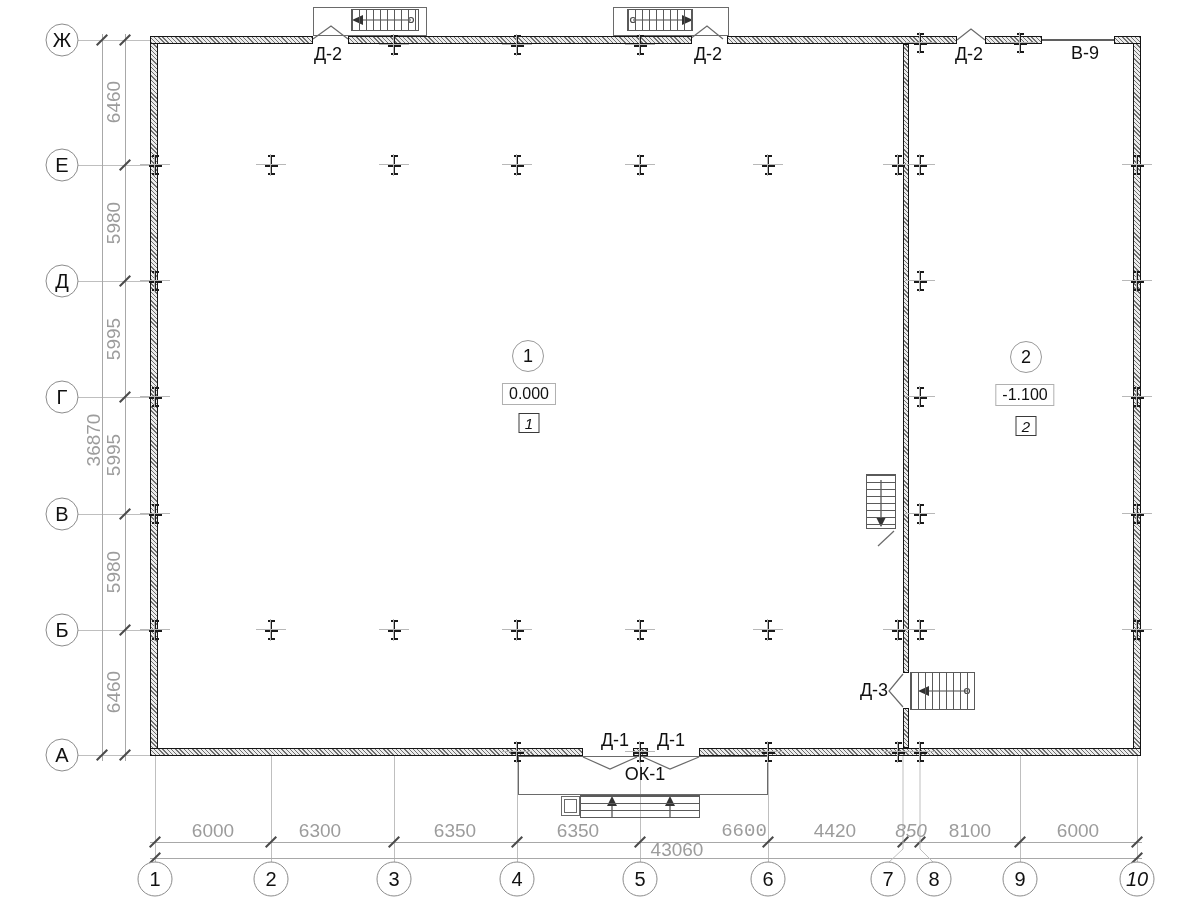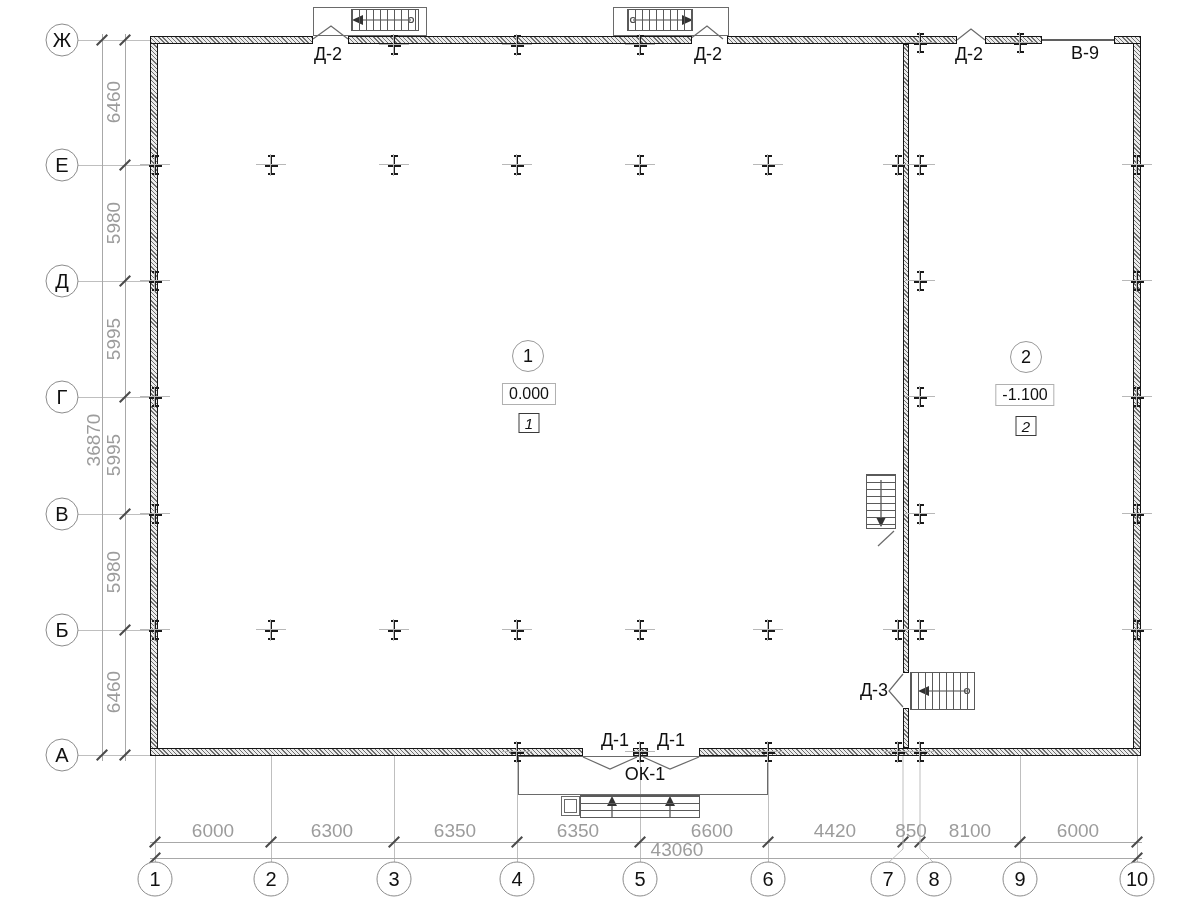--- a/index.html
+++ b/index.html
@@ -213,37 +213,37 @@
 
   <div class="bubble colb" style="left:155px;top:879px;">1</div>
   <div class="bubble colb" style="left:271px;top:879px;">2</div>
   <div class="bubble colb" style="left:394px;top:879px;">3</div>
   <div class="bubble colb" style="left:517px;top:879px;">4</div>
   <div class="bubble colb" style="left:640px;top:879px;">5</div>
   <div class="bubble colb" style="left:768px;top:879px;">6</div>
   <div class="bubble colb" style="left:888px;top:879px;">7</div>
   <div class="bubble colb" style="left:934px;top:879px;">8</div>
   <div class="bubble colb" style="left:1020px;top:879px;">9</div>
-  <div class="bubble colb" style="left:1137px;top:879px;">10</div>
+  <div class="bubble colb" style="left:1137px;top:879px;font-style:italic;">10</div>
 
   <div class="dimtext dimrot" style="left:114px;top:102px;">6460</div>
   <div class="dimtext dimrot" style="left:114px;top:223px;">5980</div>
   <div class="dimtext dimrot" style="left:114px;top:339px;">5995</div>
   <div class="dimtext dimrot" style="left:114px;top:455px;">5995</div>
   <div class="dimtext dimrot" style="left:114px;top:572px;">5980</div>
   <div class="dimtext dimrot" style="left:114px;top:692px;">6460</div>
   <div class="dimtext dimrot" style="left:94px;top:440px;">36870</div>
 
   <div class="dimtext" style="left:213px;top:831px;">6000</div>
-  <div class="dimtext" style="left:332px;top:831px;">6300</div>
+  <div class="dimtext" style="left:320px;top:831px;">6300</div>
   <div class="dimtext" style="left:455px;top:831px;">6350</div>
   <div class="dimtext" style="left:578px;top:831px;">6350</div>
-  <div class="dimtext" style="left:712px;top:831px;">6600</div>
+  <div class="dimtext" style="left:744px;top:831px;font-family:Liberation Mono, monospace;">6600</div>
   <div class="dimtext" style="left:835px;top:831px;">4420</div>
-  <div class="dimtext" style="left:911px;top:831px;">850</div>
+  <div class="dimtext" style="left:911px;top:831px;font-style:italic;">850</div>
   <div class="dimtext" style="left:970px;top:831px;">8100</div>
   <div class="dimtext" style="left:1078px;top:831px;">6000</div>
   <div class="dimtext" style="left:677px;top:850px;">43060</div>
 
   <div class="doorlabel" style="left:328px;top:54px;">Д-2</div>
   <div class="doorlabel" style="left:708px;top:54px;">Д-2</div>
   <div class="doorlabel" style="left:969px;top:54px;">Д-2</div>
   <div class="doorlabel" style="left:1085px;top:53px;">В-9</div>
   <div class="doorlabel" style="left:615px;top:740px;">Д-1</div>
   <div class="doorlabel" style="left:671px;top:740px;">Д-1</div>

